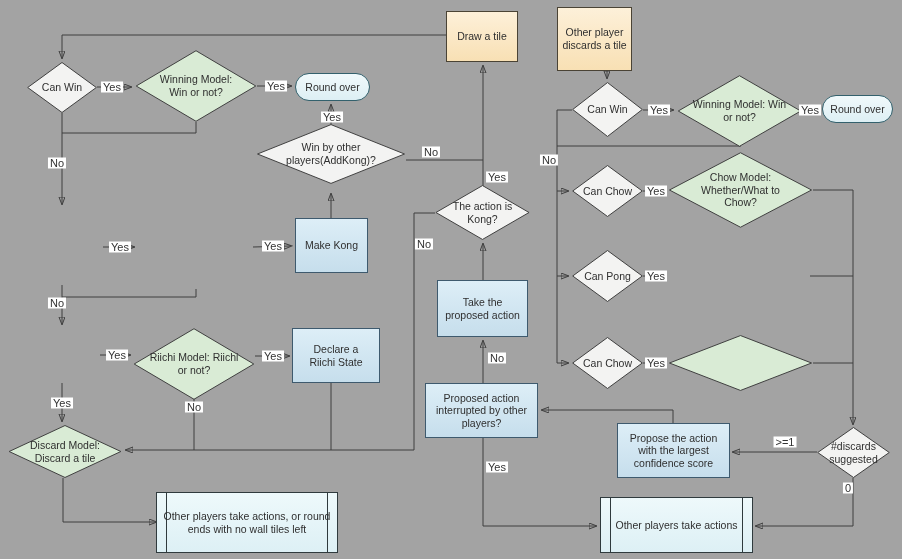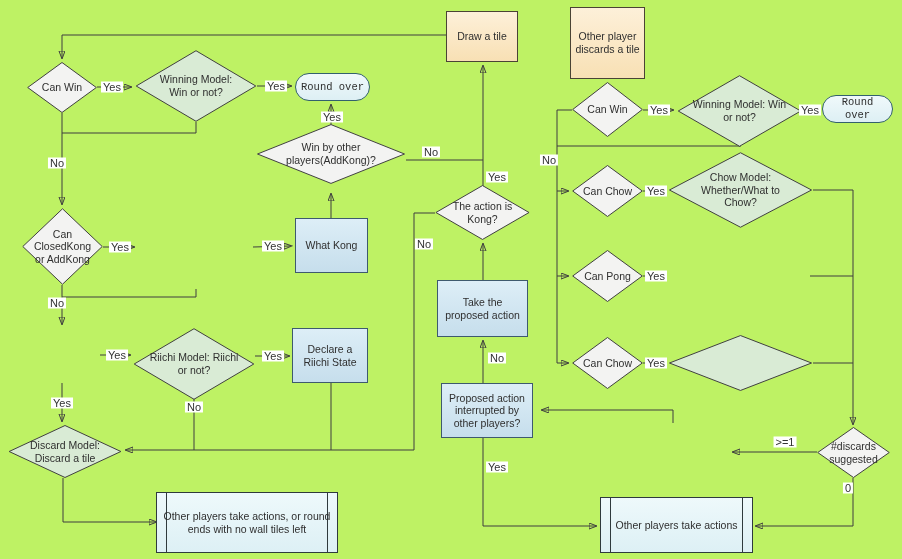--- a/index.html
+++ b/index.html
@@ -1,33 +1,33 @@
 <!DOCTYPE html>
 <html><head>
 <meta charset="utf-8">
 <style>
   html,body{margin:0;padding:0;background:#ffffff;}
   #canvas{
-    position:relative;width:902px;height:559px;background:#bef264;
+    position:relative;width:902px;height:559px;background:#a3a3a3;
     font-family:"Liberation Sans", sans-serif;color:#333;overflow:hidden;
   }
   #edges{position:absolute;left:0;top:0;width:902px;height:559px;}
   #edges path{fill:none;stroke:#3f3f3f;stroke-width:1;}
   .node{position:absolute;display:flex;align-items:center;justify-content:center;box-sizing:border-box;}
   .node .lbl{
     position:relative;z-index:2;text-align:center;font-size:10.5px;line-height:1.2;
     color:#2f2f2f;padding:0 4px;
   }
   .shape{position:absolute;left:0;top:0;width:100%;height:100%;z-index:1;}
   .shape polygon{stroke:#404040;stroke-width:1;vector-effect:non-scaling-stroke;}
   .diamond-gray polygon{fill:#f3f3f2;}
   .diamond-green polygon{fill:#d9ebd5;}
   .rect-orange{background:linear-gradient(#fdf0d9,#f8e0b4);border:1px solid #4a4335;}
   .rect-blue{background:linear-gradient(#ddeef7,#c6deec);border:1px solid #3e5a6e;}
-  .stadium{background:linear-gradient(#f0f9fb,#ddeff4);border:1px solid #33616d;border-radius:14px;font-family:Liberation Mono, monospace;}
+  .stadium{background:linear-gradient(#f0f9fb,#ddeff4);border:1px solid #33616d;border-radius:14px;}
   .predef{background:linear-gradient(#eef9fb,#ddf0f5);border:1px solid #2f3a3d;}
   .predef .bars{position:absolute;top:0;bottom:0;left:9px;right:9px;border-left:1px solid #2f3a3d;border-right:1px solid #2f3a3d;z-index:1;}
   .elabel{
     position:absolute;transform:translate(-50%,-50%);font-size:11px;color:#333;
     background:#ffffff;padding:0 2px;line-height:1;white-space:nowrap;z-index:3;
   }
 </style>
 </head>
 <body>
 
@@ -80,21 +80,21 @@
     <path d="M643,363 L664,363" marker-end="url(#arr)"></path>
     <path d="M813,363 L853,363"></path>
     <path d="M853,190 L853,424" marker-end="url(#arr)"></path>
     <path d="M817,452 L733,452" marker-end="url(#arr)"></path>
     <path d="M853,478 L853,526 L756,526" marker-end="url(#arr)"></path>
   </svg>
 
   <div class="node rect-orange" style="left:446px;top:11px;width:72px;height:51px">
     <span class="lbl">Draw a tile</span>
   </div>
-  <div class="node rect-orange" style="left:570px;top:7px;width:75px;height:72px">
+  <div class="node rect-orange" style="left:557px;top:7px;width:75px;height:64px">
     <span class="lbl">Other player discards a tile</span>
   </div>
 
   <div class="node diamond-gray" style="left:27px;top:62px;width:70px;height:51px">
     <svg class="shape" viewBox="0 0 100 100" preserveAspectRatio="none">
         <polygon points="50,1 99,50 50,99 1,50"></polygon>
       </svg>
     <span class="lbl">Can Win</span>
   </div>
   <div class="node diamond-green" style="left:135px;top:50px;width:122px;height:72px">
@@ -113,52 +113,49 @@
       </svg>
     <span class="lbl" style="max-width:118px">Win by other players(AddKong)?</span>
   </div>
   <div class="node diamond-gray" style="left:435px;top:185px;width:95px;height:55px">
     <svg class="shape" viewBox="0 0 100 100" preserveAspectRatio="none">
         <polygon points="50,1 99,50 50,99 1,50"></polygon>
       </svg>
     <span class="lbl" style="max-width:78px">The action is Kong?</span>
   </div>
 
-  <div class="node diamond-gray" style="left:22px;top:208px;width:81px;height:77px">
-    <svg class="shape" viewBox="0 0 100 100" preserveAspectRatio="none">
-        <polygon points="50,1 99,50 50,99 1,50"></polygon>
-      </svg>
-    <span class="lbl" style="max-width:68px">Can ClosedKong or AddKong</span>
-  </div>
   <div class="node rect-blue" style="left:295px;top:218px;width:73px;height:55px">
-    <span class="lbl">What Kong</span>
+    <span class="lbl">Make Kong</span>
   </div>
 
   <div class="node diamond-green" style="left:133px;top:328px;width:122px;height:72px">
     <svg class="shape" viewBox="0 0 100 100" preserveAspectRatio="none">
         <polygon points="50,1 99,50 50,99 1,50"></polygon>
       </svg>
     <span class="lbl" style="max-width:92px">Riichi Model: Riichi or not?</span>
   </div>
-  <div class="node rect-blue" style="left:292px;top:328px;width:76px;height:55px">
+  <div class="node rect-blue" style="left:292px;top:328px;width:88px;height:55px">
     <span class="lbl" style="max-width:64px">Declare a Riichi State</span>
   </div>
 
   <div class="node diamond-green" style="left:8px;top:425px;width:114px;height:53px">
     <svg class="shape" viewBox="0 0 100 100" preserveAspectRatio="none">
         <polygon points="50,1 99,50 50,99 1,50"></polygon>
       </svg>
     <span class="lbl" style="max-width:96px">Discard Model: Discard a tile</span>
   </div>
 
   <div class="node rect-blue" style="left:437px;top:280px;width:91px;height:57px">
     <span class="lbl" style="max-width:78px">Take the proposed action</span>
   </div>
-  <div class="node rect-blue" style="left:441px;top:383px;width:92px;height:55px">
+  <div class="node rect-blue" style="left:425px;top:383px;width:113px;height:55px">
     <span class="lbl" style="max-width:104px">Proposed action interrupted by other players?</span>
+  </div>
+  <div class="node rect-blue" style="left:617px;top:423px;width:113px;height:55px">
+    <span class="lbl" style="max-width:100px">Propose the action with the largest confidence score</span>
   </div>
   <div class="node diamond-gray" style="left:817px;top:427px;width:73px;height:51px">
     <svg class="shape" viewBox="0 0 100 100" preserveAspectRatio="none">
         <polygon points="50,1 99,50 50,99 1,50"></polygon>
       </svg>
     <span class="lbl" style="max-width:60px">#discards suggested</span>
   </div>
 
   <div class="node predef" style="left:600px;top:497px;width:153px;height:56px">
     <div class="bars"></div>

